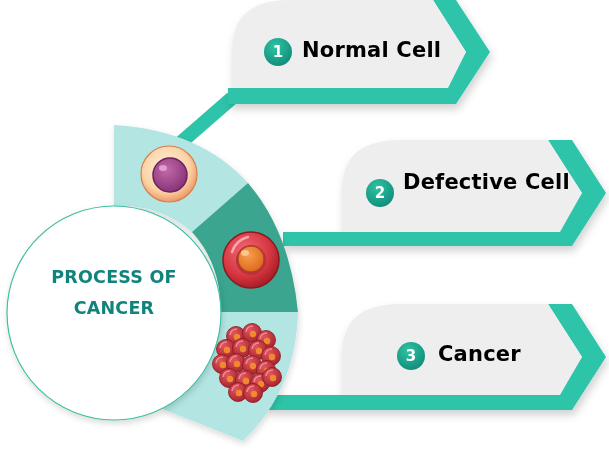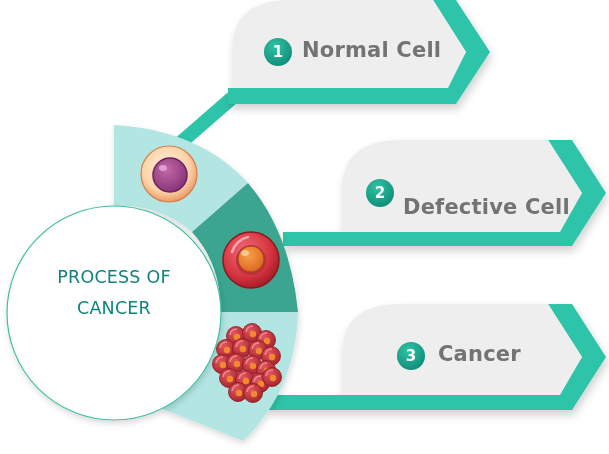--- a/index.html
+++ b/index.html
@@ -1,26 +1,26 @@
 <!DOCTYPE html>
 <html><head>
   <meta charset="utf-8">
   <style>
     html, body { margin: 0; padding: 0; background: #ffffff; }
     body { width: 609px; height: 454px; position: relative; overflow: hidden;
            font-family: "DejaVu Sans", sans-serif; }
     #stage { position: absolute; left: 0; top: 0; width: 609px; height: 454px; }
-    .label-text { position: absolute; font-weight: bold; color: #737373;
+    .label-text { position: absolute; font-weight: bold; color: #000000;
                   font-size: 21px; letter-spacing: 0.2px; white-space: nowrap; }
     .badge { position: absolute; width: 28px; height: 28px; border-radius: 50%;
              background: radial-gradient(circle at 40% 30%, #2fc3a4 0%, #14937f 70%, #0e7d6d 100%);
              color: #ffffff; font-weight: bold; font-size: 15px; line-height: 28px;
              text-align: center; }
     .center-title { position: absolute; left: 14px; top: 262px; width: 200px;
-                    text-align: center; color: #10837d; font-weight: normal;
+                    text-align: center; color: #10837d; font-weight: bold;
                     font-size: 17.5px; line-height: 31px; letter-spacing: 0.2px; }
   </style>
 </head>
 <body>
 
 <svg id="stage" width="609" height="454" viewBox="0 0 609 454">
   <defs>
     <filter id="shadow" x="-20%" y="-20%" width="140%" height="150%">
       <feDropShadow dx="2" dy="5" stdDeviation="4" flood-color="#000000" flood-opacity="0.18"></feDropShadow>
     </filter>
@@ -162,16 +162,16 @@
 
 <div class="center-title">
   <div>PROCESS OF</div>
   <div>CANCER</div>
 </div>
 
 <div class="badge" style="left:264px; top:38px;">1</div>
 <div class="label-text" style="left:302px; top:38px;">Normal Cell</div>
 
 <div class="badge" style="left:366px; top:179px;">2</div>
-<div class="label-text" style="left:403px; top:195px;">Defective Cell</div>
+<div class="label-text" style="left:403px; top:170px;">Defective Cell</div>
 
 <div class="badge" style="left:397px; top:342px;">3</div>
 <div class="label-text" style="left:438px; top:342px;">Cancer</div>
 
 </body></html>

